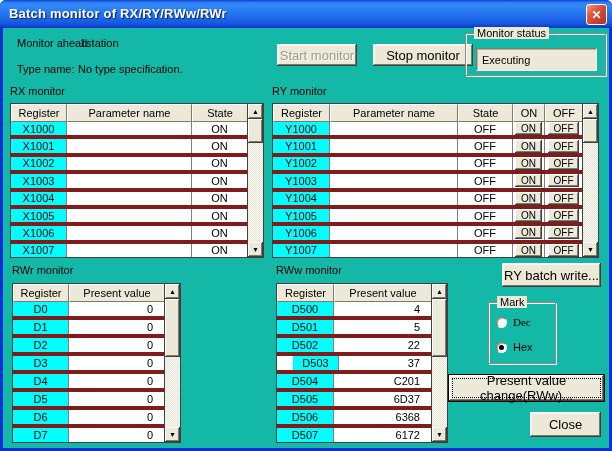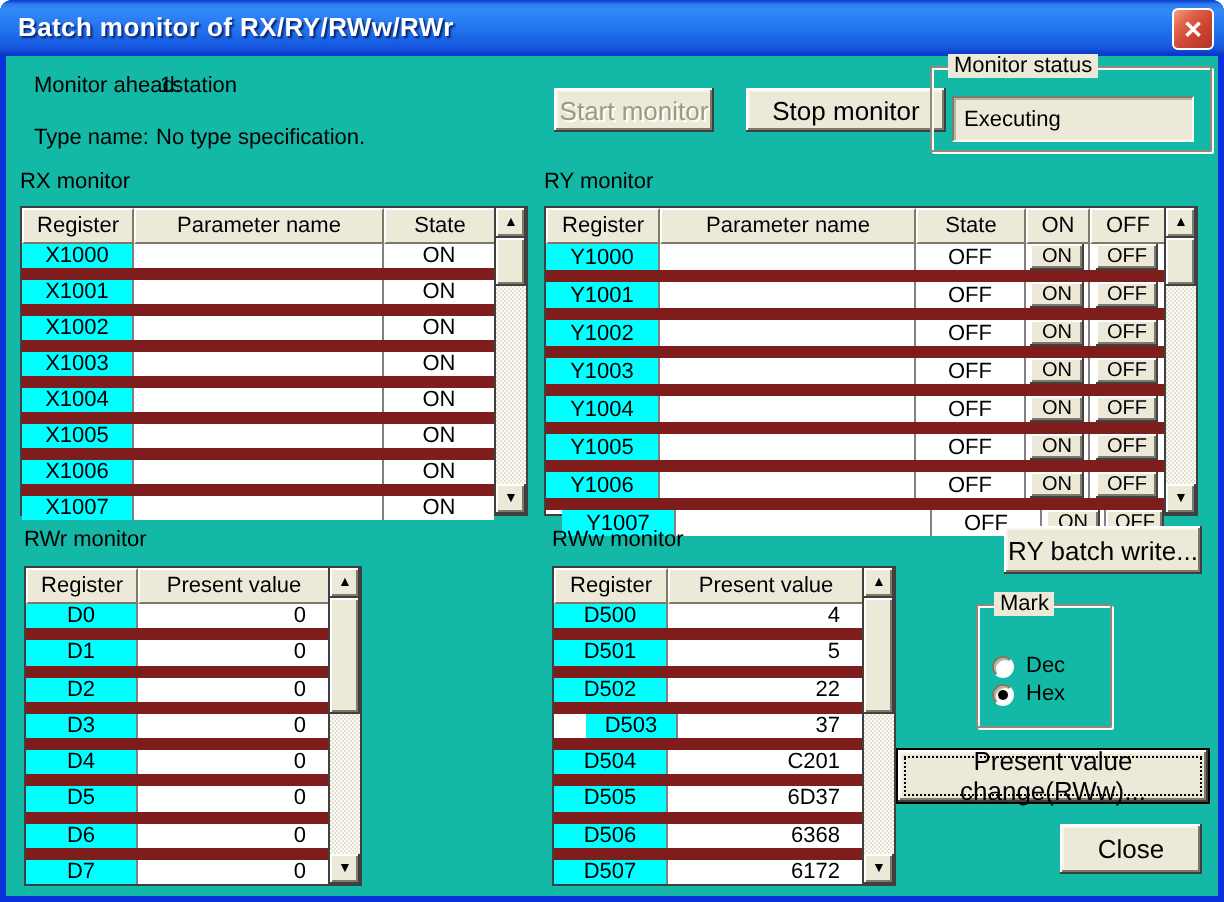--- a/index.html
+++ b/index.html
@@ -53,21 +53,21 @@
   
   .panel { position:absolute; border:1px solid #404040; background:#fff; display:flex; }
   .tbl { display:flex; flex-direction:column; flex:1; min-width:0; }
   .thead { display:flex; height:18px; flex:none; }
   .th {
     background:#ECE9D8; text-align:center; font-size:11px; line-height:17px; overflow:hidden; flex:none;
     border-top:1px solid #FFF; border-left:1px solid #FFF; border-right:1px solid #80796A; border-bottom:1px solid #80796A;
   }
   .th:last-child { border-right:none; }
   .rows { display:flex; flex-direction:column; flex:1; }
-  .tr { display:flex; flex:1; border-bottom:6px solid #7f1d1d; min-height:0; }
+  .tr { display:flex; flex:1; border-bottom:4px solid #7f1d1d; min-height:0; }
   .tr:last-child { border-bottom:none; }
   .td { flex:none; overflow:hidden; display:flex; align-items:center; border-right:1px solid #808080; background:#fff; }
   .td:last-child { border-right:none; }
   .td.reg { background:#00FFFF; justify-content:center; }
   .td.center { justify-content:center; }
   .td.num { justify-content:flex-end; padding-right:11px; }
   .grow { flex:1 !important; }
 
   .mini-btn {
     height:13px; font-size:10px; line-height:11px; background:#ECE9D8; text-align:center;
@@ -289,21 +289,21 @@
             <div class="td center" style="width:55px;">OFF</div>
             <div class="td center" style="width:32px;">
               <div class="mini-btn" style="width:27px;">ON</div>
             </div>
             <div class="td center grow">
               <div class="mini-btn" style="width:31px;">OFF</div>
             </div>
           </div>
 
           <div class="tr">
-            <div class="td reg" style="width:57px;margin-left:8px;">Y1007</div>
+            <div class="td reg" style="width:57px;">Y1007</div>
             <div class="td" style="width:128px;"></div>
             <div class="td center" style="width:55px;">OFF</div>
             <div class="td center" style="width:32px;">
               <div class="mini-btn" style="width:27px;">ON</div>
             </div>
             <div class="td center grow">
               <div class="mini-btn" style="width:31px;">OFF</div>
             </div>
           </div>
         </div>
@@ -444,21 +444,21 @@
       <div class="sb-btn">
           <span>▼</span>
         </div>
     </div>
   </div>
 
   <div class="btn" style="left:502px; top:263px; width:99px; height:24px;">RY batch write...</div>
 
   <div class="group" style="left:488px; top:302px; width:68px; height:62px;">
     <span class="group-legend">Mark</span>
-    <div class="radio-row" style="left:7px; top:24px;">
+    <div class="radio-row" style="left:7px; top:13px;font-family:Liberation Serif, serif;">
       <span class="radio-circle" data-checked="false"></span>
       <span>Dec</span>
     </div>
     <div class="radio-row" style="left:7px; top:38px;">
       <span class="radio-circle" data-checked="true"></span>
       <span>Hex</span>
     </div>
   </div>
 
   <div class="btn default-focus" style="left:448px; top:374px; width:157px; height:28px;">Present value change(RWw)...</div>

